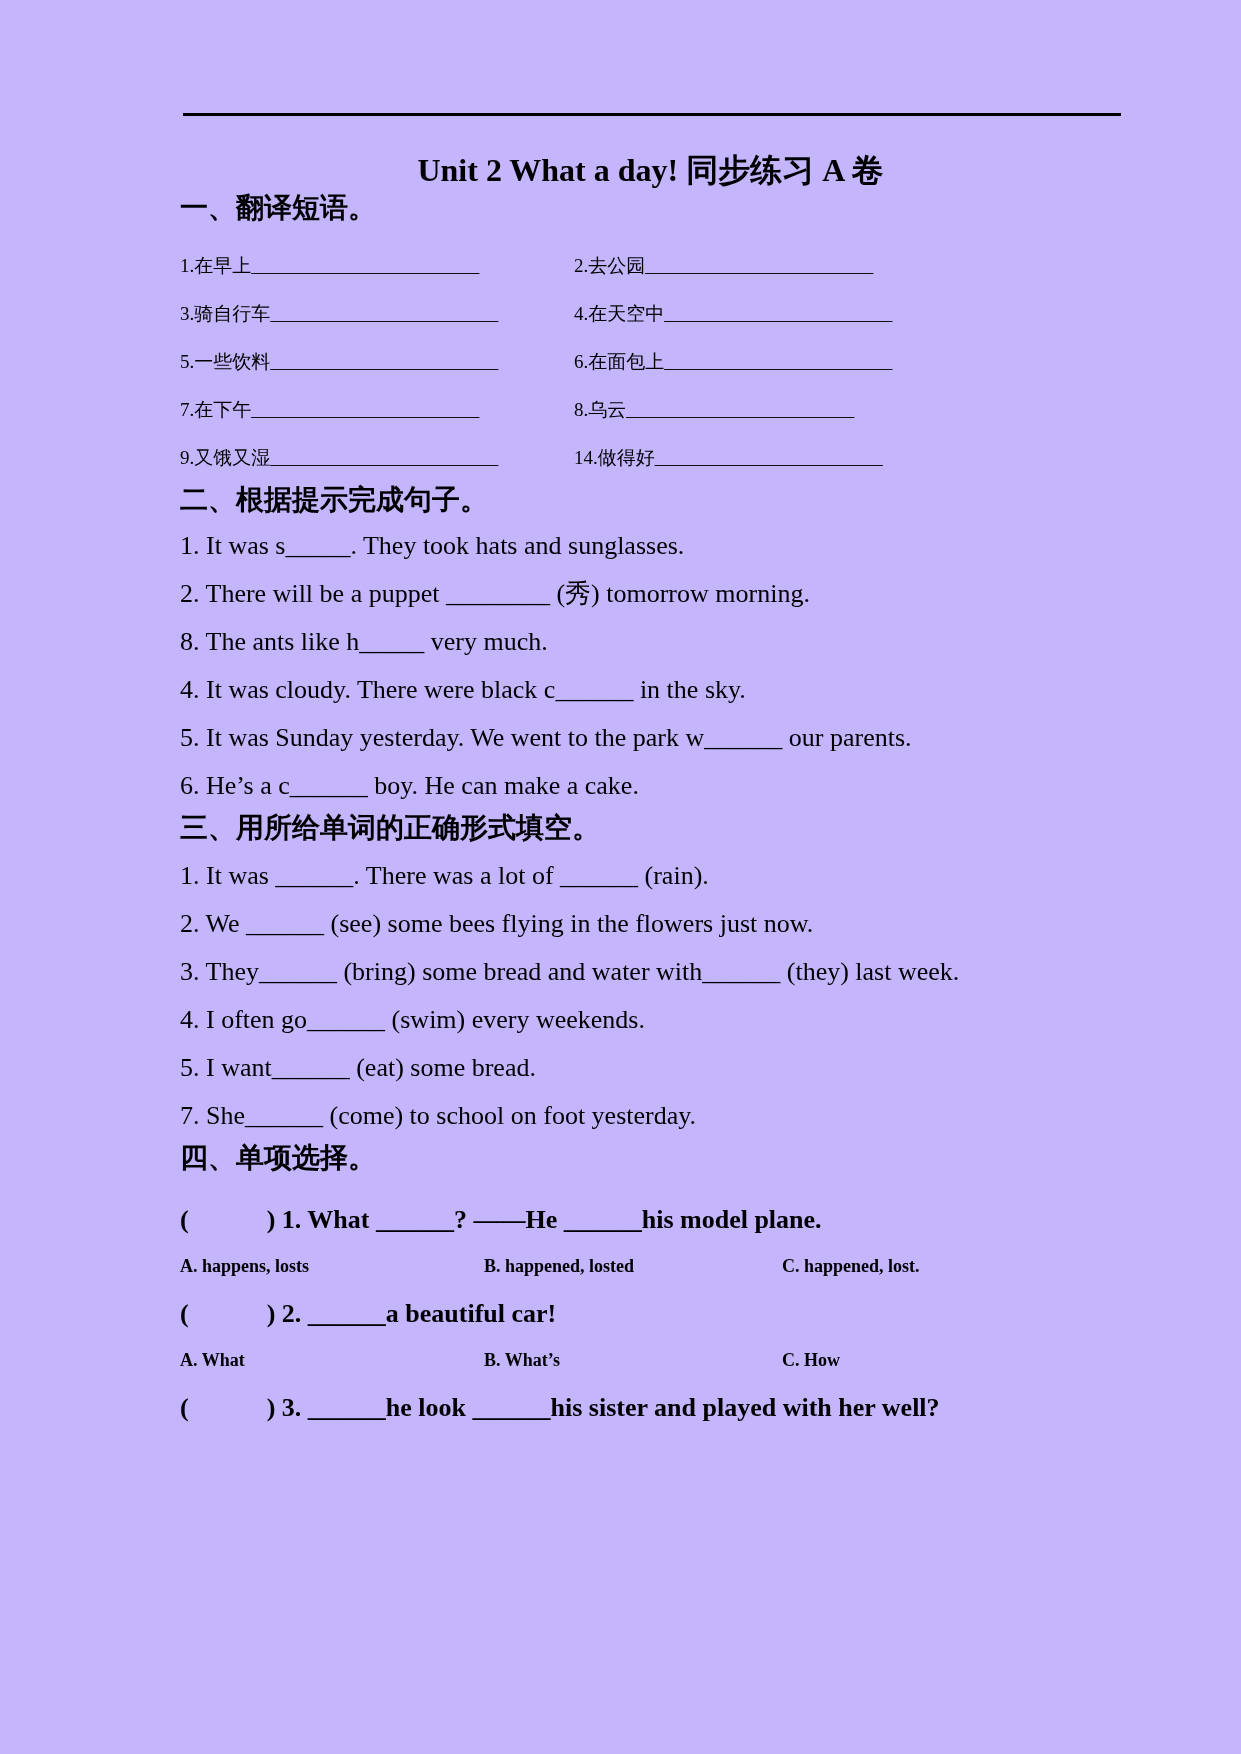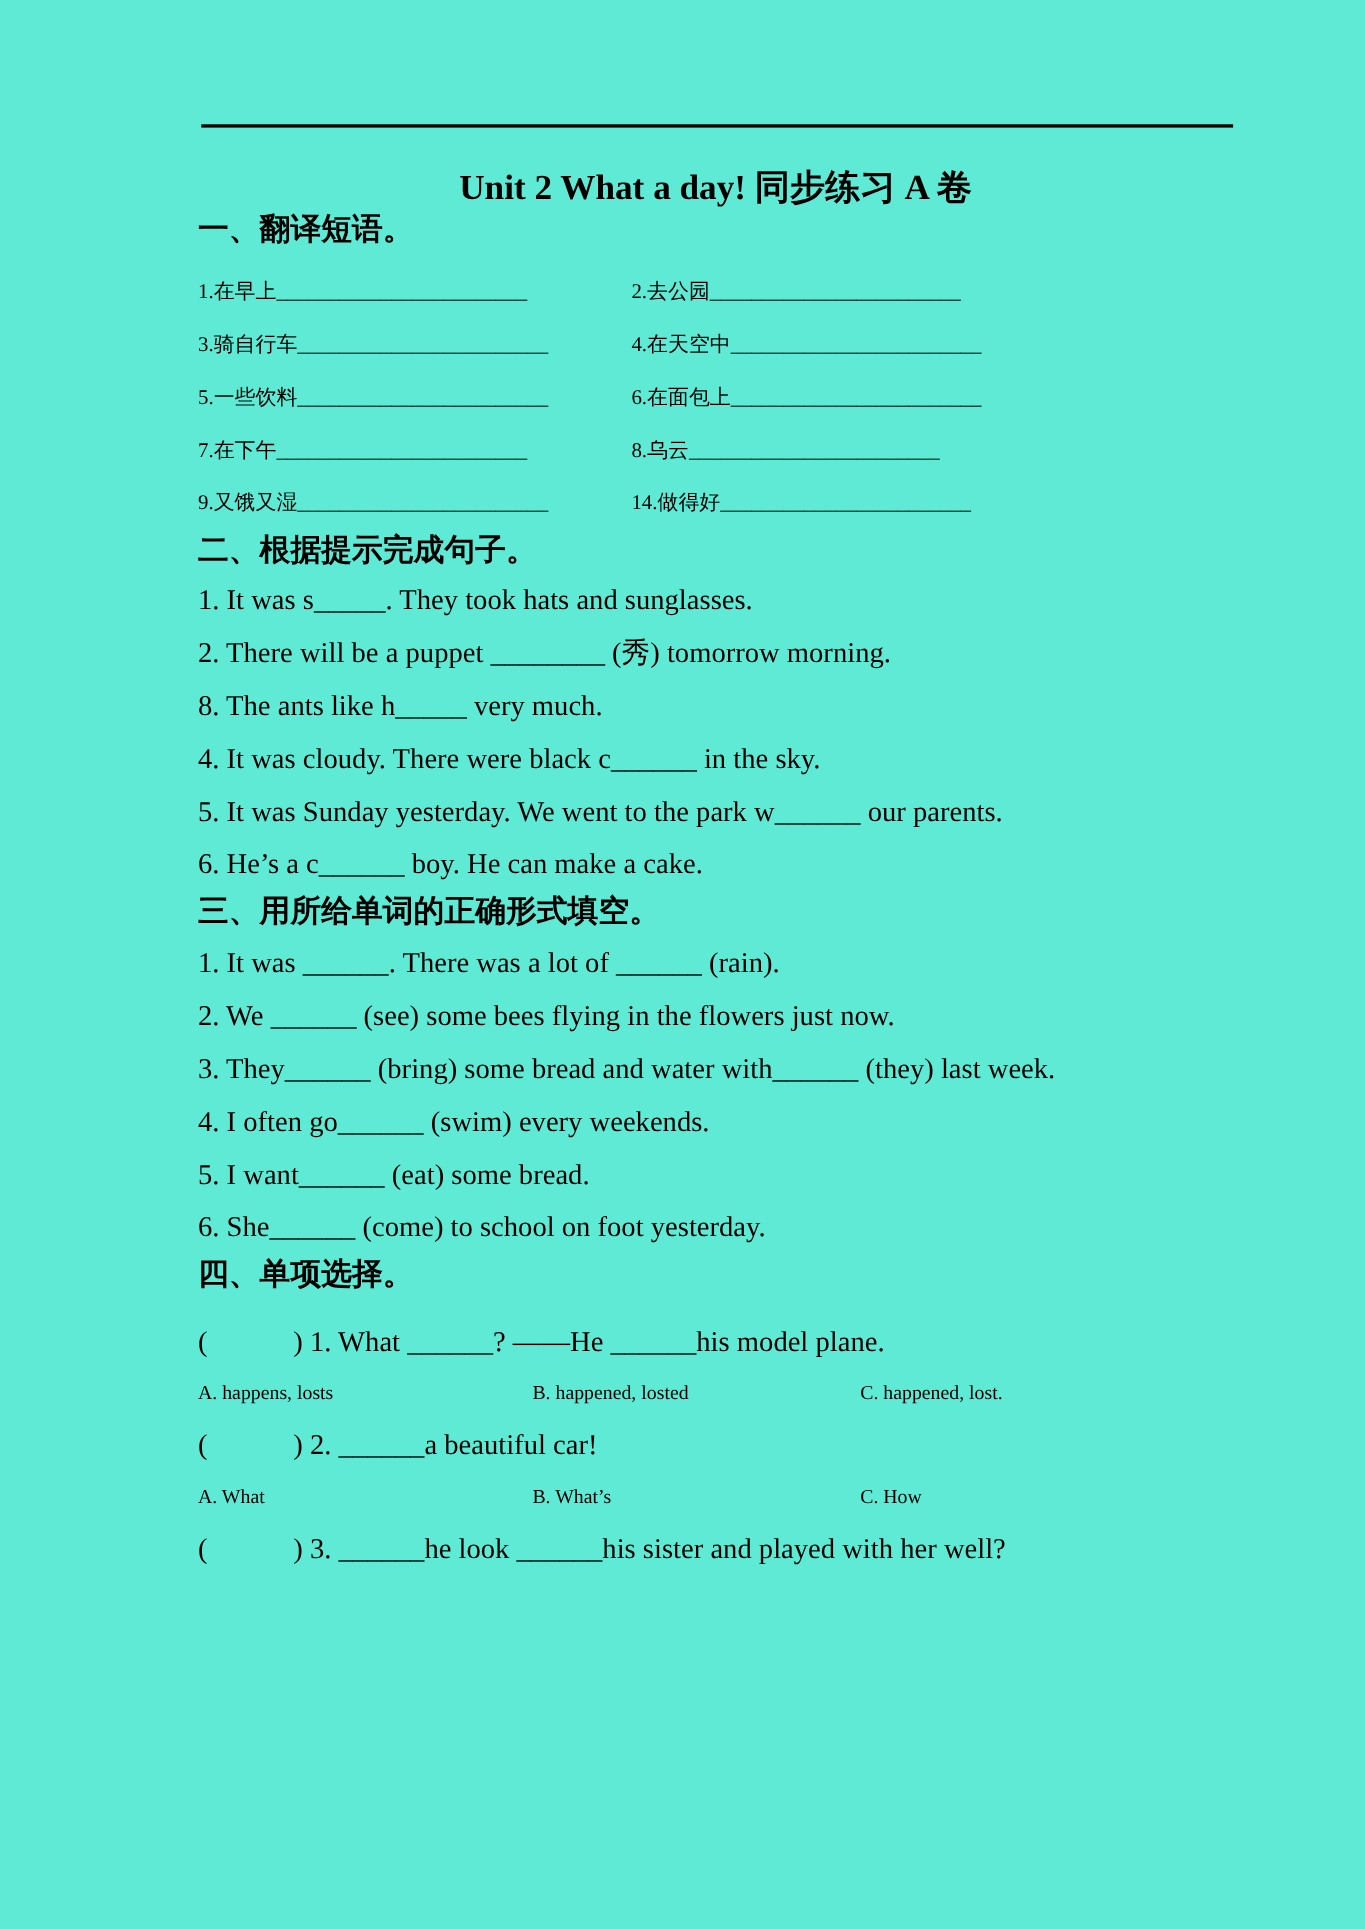--- a/index.html
+++ b/index.html
@@ -1,20 +1,20 @@
 <!DOCTYPE html>
 <html><head>
 <meta charset="utf-8">
 <style>
   html,body{margin:0;padding:0;background:#ffffff;}
   .page{
     position:relative;
     width:1241px;
     height:1754px;
-    background:#5eead4;
+    background:#c4b5fd;
     color:#000;
     font-family:"Liberation Serif","DejaVu Serif",serif;
     box-sizing:border-box;
     padding:0 120px 0 180px;
     overflow:hidden;
   }
   .top-rule{
     margin:113px 0 0 3px;
     height:0;
     border-top:3px solid #000;
@@ -50,21 +50,21 @@
     white-space:pre-wrap;
   }
   .list{margin-top:4px;}
   .list-3{margin-top:6px;}
   .line{
     margin:0;
     font-size:26px;
     line-height:48px;
     white-space:pre-wrap;
   }
-  .choice-block{margin-top:20px;}
+  .choice-block{margin-top:20px;font-weight:bold;}
   .choice-block .line{line-height:47px;}
   .opt-grid{
     display:grid;
     grid-template-columns:304px 298px 1fr;
   }
   .opt{
     font-size:18px;
     line-height:47px;
     white-space:pre-wrap;
   }
@@ -107,21 +107,21 @@
   </section>
 
   <section>
     <h2 class="sec sec-3">三、用所给单词的正确形式填空。</h2>
     <div class="list list-3">
       <p class="line">1. It was ______. There was a lot of ______ (rain).</p>
       <p class="line">2. We ______ (see) some bees flying in the flowers just now.</p>
       <p class="line">3. They______ (bring) some bread and water with______ (they) last week.</p>
       <p class="line">4. I often go______ (swim) every weekends.</p>
       <p class="line">5. I want______ (eat) some bread.</p>
-      <p class="line">6. She______ (come) to school on foot yesterday.</p>
+      <p class="line">7. She______ (come) to school on foot yesterday.</p>
     </div>
   </section>
 
   <section>
     <h2 class="sec sec-4">四、单项选择。</h2>
     <div class="choice-block">
 
       <p class="line">(            ) 1. What ______? ——He ______his model plane.</p>
       <div class="opt-grid">
         <span class="opt">A. happens, losts</span>

